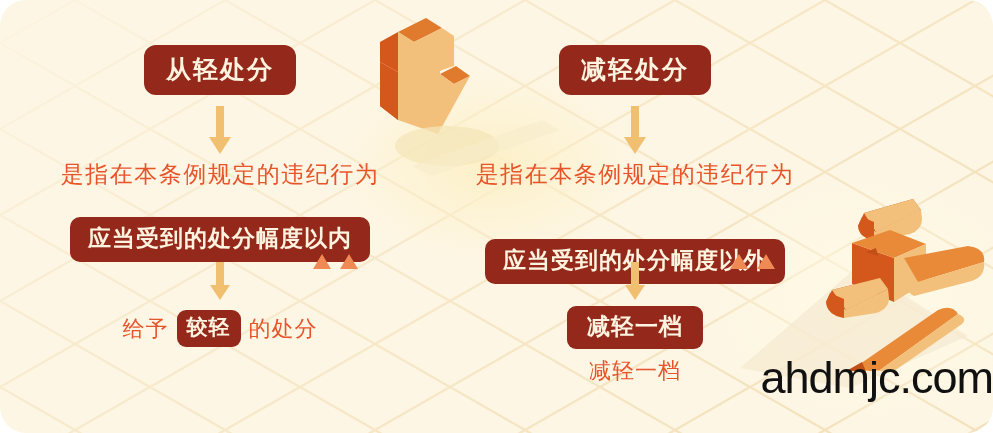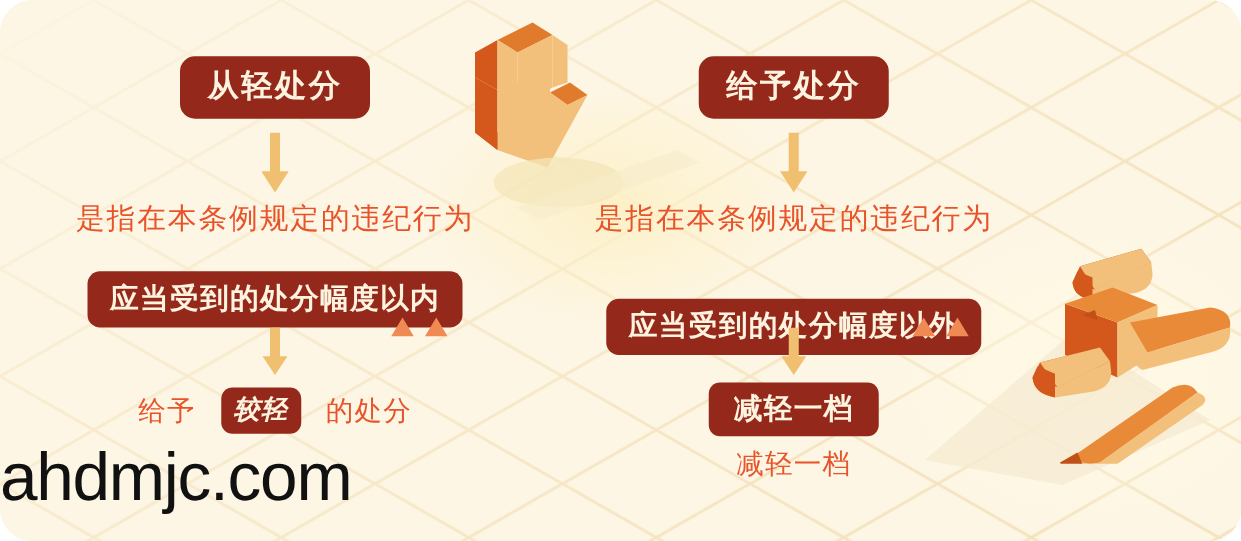--- a/index.html
+++ b/index.html
@@ -129,23 +129,23 @@
   
   .deco { position: absolute; pointer-events: none; }
   .deco-arrow { left: 368px; top: 10px; }
   .deco-gavel { left: 818px; top: 186px; }
 
   
   .watermark {
     position: absolute;
     left: 0; right: 0;
     top: 355px;
-    text-align: left;
+    text-align: right;
     font-family: "Liberation Sans", "DejaVu Sans", sans-serif;
-    font-size: 54px;
+    font-size: 45px;
     color: #111111;
     letter-spacing: -1px;
     line-height: 1;
     z-index: 8;
   }
 </style>
 </head>
 <body>
 
 <div id="poster">
@@ -195,34 +195,34 @@
 
     <div class="slot" style="top:262px;">
       <svg class="arrow-down" width="20" height="40" viewBox="0 0 20 40">
         <rect x="6" y="0" width="8" height="25" fill="#f0c070"></rect>
         <path d="M0 23 L20 23 L10 38 Z" fill="#f0c070"></path>
       </svg>
     </div>
 
     <div class="slot" style="top:310px;">
       <span class="result-line">
-        <span class="word">给予</span><span class="pill pill-inline" style="margin:0 20px;font-style:italic;">较轻</span><span class="word">的处分</span>
+        <span class="word">给予</span><span class="pill pill-inline" style="margin:0 8px;">较轻</span><span class="word">的处分</span>
       </span>
     </div>
   </div>
 
   <div class="tri-pair" style="left:313px; top:254px;">
     <div class="tri"></div>
     <div class="tri"></div>
   </div>
 
   <div class="column col-right">
 
     <div class="slot" style="top:45px;">
-      <span class="pill pill-title">给予处分</span>
+      <span class="pill pill-title">减轻处分</span>
     </div>
 
     <div class="slot" style="top:106px;">
       <svg class="arrow-down" width="22" height="50" viewBox="0 0 22 50">
         <rect x="7" y="0" width="8" height="33" fill="#f0c070"></rect>
         <path d="M0 31 L22 31 L11 48 Z" fill="#f0c070"></path>
       </svg>
     </div>
 
     <div class="slot" style="top:163px;">

